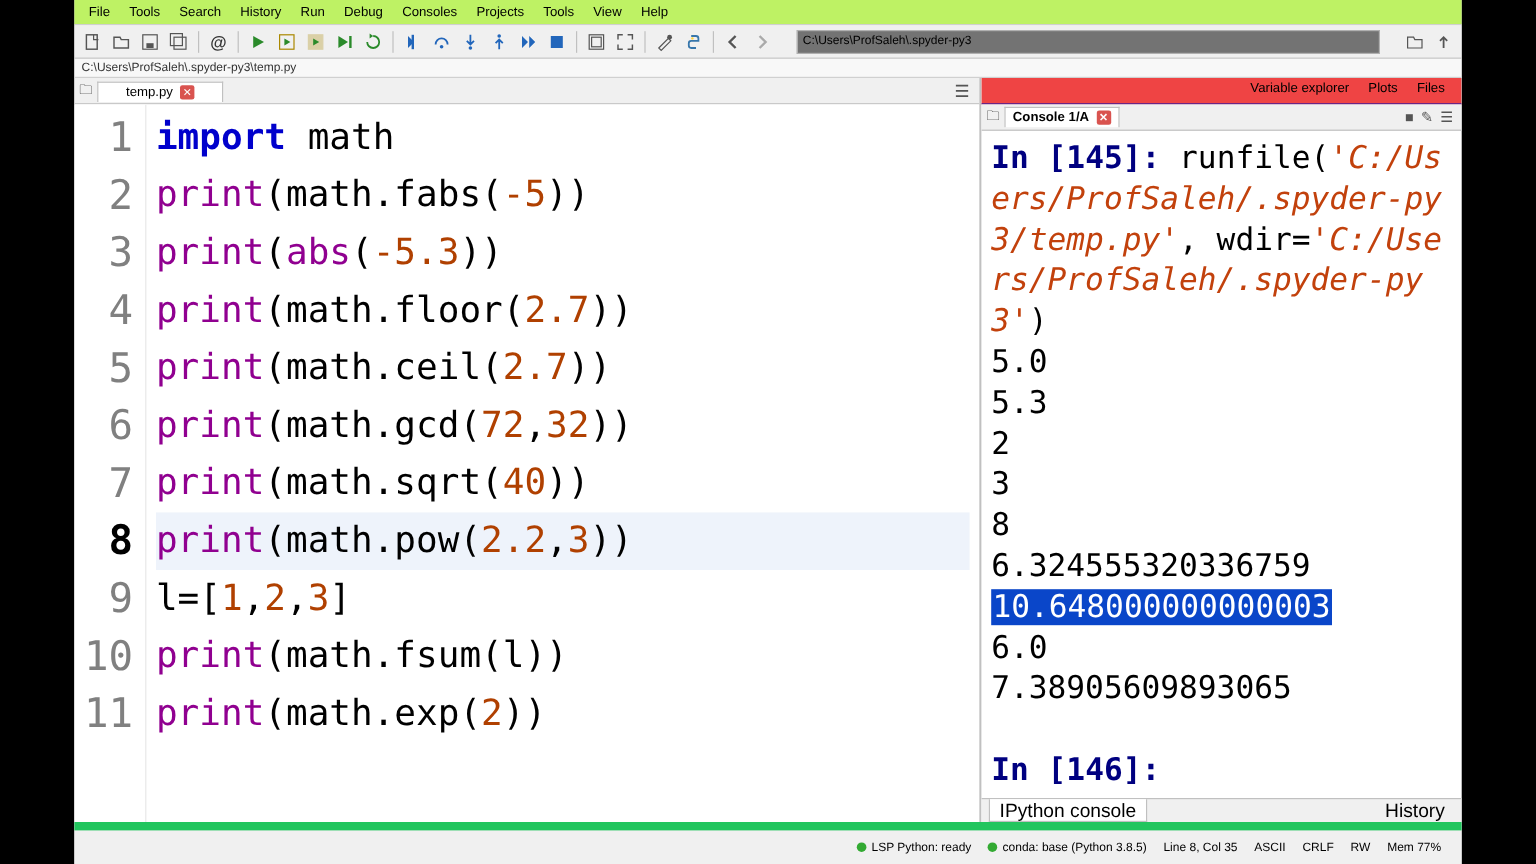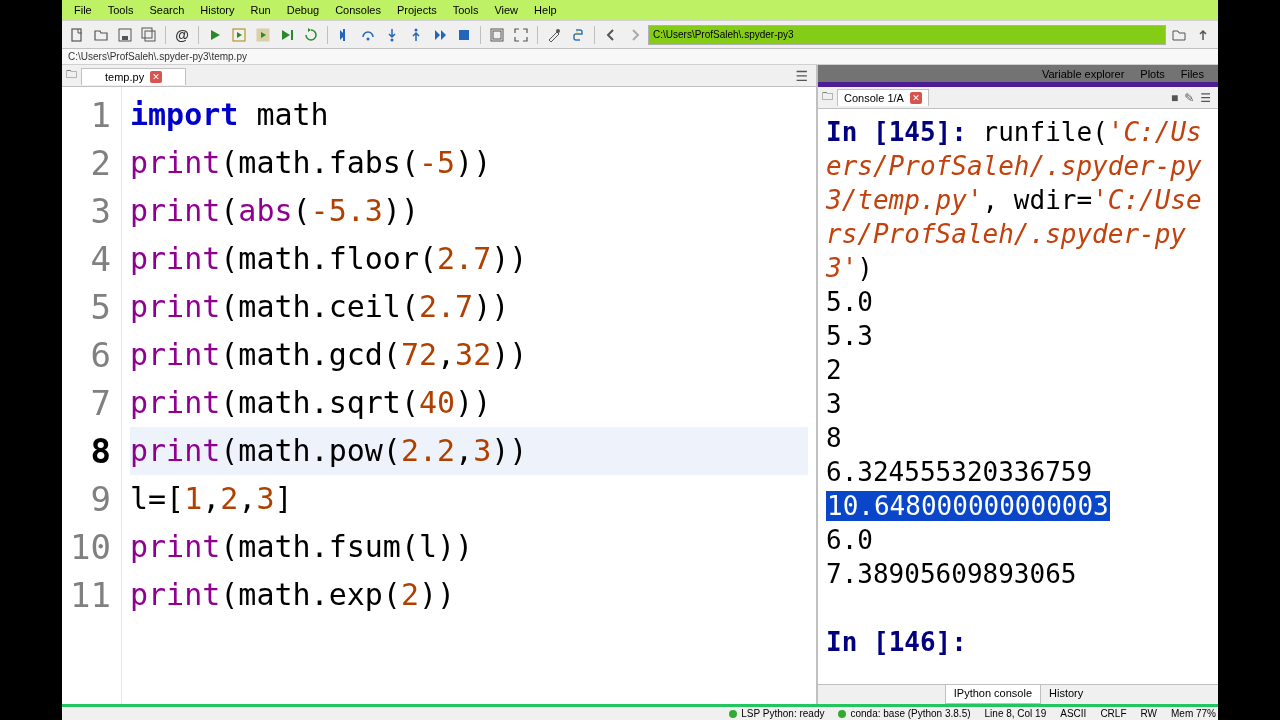--- a/index.html
+++ b/index.html
@@ -3,55 +3,55 @@
 <meta charset="utf-8">
 <style>
 * { margin: 0; padding: 0; box-sizing: border-box; }
 body { font-family: sans-serif; background: #000; width: 1280px; height: 720px; overflow: hidden; position: relative; }
 .app { position: absolute; left: 62px; top: 0; width: 1156px; height: 720px; background: #f0f0f0; display: flex; flex-direction: column; }
 .menubar { background: #bef264; display: flex; padding: 2px 4px; font-size: 11px; border-bottom: 1px solid #d0d0d0; }
 .menubar span { padding: 2px 8px; cursor: pointer; }
 .toolbar { background: #f0f0f0; display: flex; align-items: center; padding: 2px 4px; gap: 2px; border-bottom: 1px solid #c0c0c0; height: 28px; }
 .tbtn { width: 22px; height: 22px; display: flex; align-items: center; justify-content: center; font-size: 14px; cursor: pointer; border-radius: 2px; }
 .tsep { width: 1px; height: 18px; background: #c0c0c0; margin: 0 3px; }
-.workdir-input { flex: 1; height: 20px; font-size: 10px; padding: 0 4px; border: 1px solid #b0b0b0; background: #84cc16; margin: 0 0; }
+.workdir-input { flex: 1; height: 20px; font-size: 10px; padding: 0 4px; border: 1px solid #b0b0b0; background: #737373; margin: 0 16px; }
 .pathbar { font-size: 10px; padding: 2px 6px; background: #f8f8f8; border-bottom: 1px solid #d0d0d0; color: #333; }
 .content { flex: 1; display: flex; overflow: hidden; }
 .editor-pane { flex: 1; display: flex; flex-direction: column; background: #fff; border-right: 2px solid #c0c0c0; }
 .editor-tabs { display: flex; align-items: center; background: #f0f0f0; border-bottom: 1px solid #c0c0c0; height: 22px; padding: 0 4px; }
 .file-icon { font-size: 11px; margin-right: 4px; }
 .etab { display: flex; align-items: center; background: #fff; border: 1px solid #c0c0c0; border-bottom: none; padding: 2px 23px; font-size: 11px; margin-top: 2px; }
 .close-x { display:inline-block; width:12px; height:12px; background:#d9534f; color:#fff; font-size:9px; line-height:12px; text-align:center; border-radius:2px; margin-left:6px; cursor:pointer;}
 .editor-tabs .spacer { flex: 1; }
 .hamburger { font-size: 14px; cursor: pointer; padding: 0 4px; color:#555;}
 .editor-body { flex: 1; display: flex; overflow: auto; background: #fff; }
 .gutter { background: #fff; text-align: right; padding: 4px 10px 4px 8px; font-family: Consolas, monospace; font-size: 34px; line-height: 48px; color: #808080; user-select: none; border-right: 1px solid #e8e8e8;}
 .gutter .current { color: #000; font-weight: bold; }
 .code { flex: 1; font-family: Consolas, monospace; font-size: 30px; line-height: 48px; padding: 4px 8px; white-space: pre; }
 .code .line.current { background: #eef3fb; }
 .kw { color: #0000cc; font-weight: bold; }
 .num { color: #b04000; }
 .builtin { color: #900090; }
 .right-pane { width: 400px; display: flex; flex-direction: column; background: #fff;}
-.right-tabs { display: flex; justify-content: flex-end; background: #737373; border-bottom: 5px solid #4c1d95; height: 22px; padding: 0 6px; font-size: 11px;}
+.right-tabs { display: flex; justify-content: flex-end; background: #ef4444; border-bottom: 1px solid #4c1d95; height: 22px; padding: 0 6px; font-size: 11px;}
 .right-tabs span { padding: 3px 8px; cursor:pointer;}
 .console-tabs { display: flex; align-items:center; background: #f0f0f0; border-bottom: 1px solid #c0c0c0; height: 22px; padding: 0 4px; font-size:11px;}
-.ctab { display:flex; align-items:center; background:#fff; border:1px solid #c0c0c0; border-bottom:none; padding:2px 6px;}
+.ctab { display:flex; align-items:center; background:#fff; border:1px solid #c0c0c0; border-bottom:none; padding:2px 6px;font-weight:bold;}
 .console-tabs .spacer { flex:1;}
 .cicon { font-size:12px; padding:0 3px; cursor:pointer; color:#555;}
 .console-body { flex:1; font-family: Consolas, monospace; font-size: 26px; line-height: 34px; padding: 6px 8px; overflow:auto; word-break:break-all;}
 .console-body .prompt-in { color: #000080; font-weight:bold;margin-top:13px;}
 .console-body .prompt-num { color: #000080; font-weight:bold;}
 .console-body .pycmd { }
 .console-body .pystr { color: #c2410c; font-style: italic;}
 .console-body .hltext { background:#0a46c9; color:#fff; padding:0 1px;}
-.bottom-tabs { display:flex; justify-content:center; background:#f0f0f0; border-top:1px solid #c0c0c0; height:20px; font-size:11px; padding:0 6px;}
+.bottom-tabs { display:flex; justify-content:space-between; background:#f0f0f0; border-top:1px solid #c0c0c0; height:20px; font-size:16px; padding:0 6px;}
 .bottom-tabs span { padding:2px 8px; cursor:pointer;}
 .bottom-tabs .active { background:#fff; border:1px solid #c0c0c0; border-top:none;}
-.statusbar { display:flex; background:#f0f0f0; border-top:3px solid #22c55e; font-size:10px; height:16px; align-items:center; padding:0 2px; gap:14px;}
+.statusbar { display:flex; background:#f0f0f0; border-top:7px solid #22c55e; font-size:10px; height:35px; align-items:center; padding:0 17px; gap:14px;}
 .statusbar .spacer { flex:1;}
 .green-dot { display:inline-block; width:8px; height:8px; background:#3a3; border-radius:50%; margin-right:4px; vertical-align:middle;}
 svg.ticon { width:16px; height:16px; }
 </style>
 </head>
 <body>
 
 <div class="app">
 
   <div class="menubar">
@@ -261,20 +261,20 @@
         <span class="active">IPython console</span>
         <span>History</span>
       </div>
     </div>
   </div>
 
   <div class="statusbar">
     <div class="spacer"></div>
     <span><span class="green-dot"></span><span>LSP Python: ready</span></span>
     <span><span class="green-dot"></span><span>conda: base (Python 3.8.5)</span></span>
-    <span>Line 8, Col 19</span>
+    <span>Line 8, Col 35</span>
     <span>ASCII</span>
     <span>CRLF</span>
     <span>RW</span>
     <span>Mem 77%</span>
   </div>
 
 </div>
 
 </body></html>

